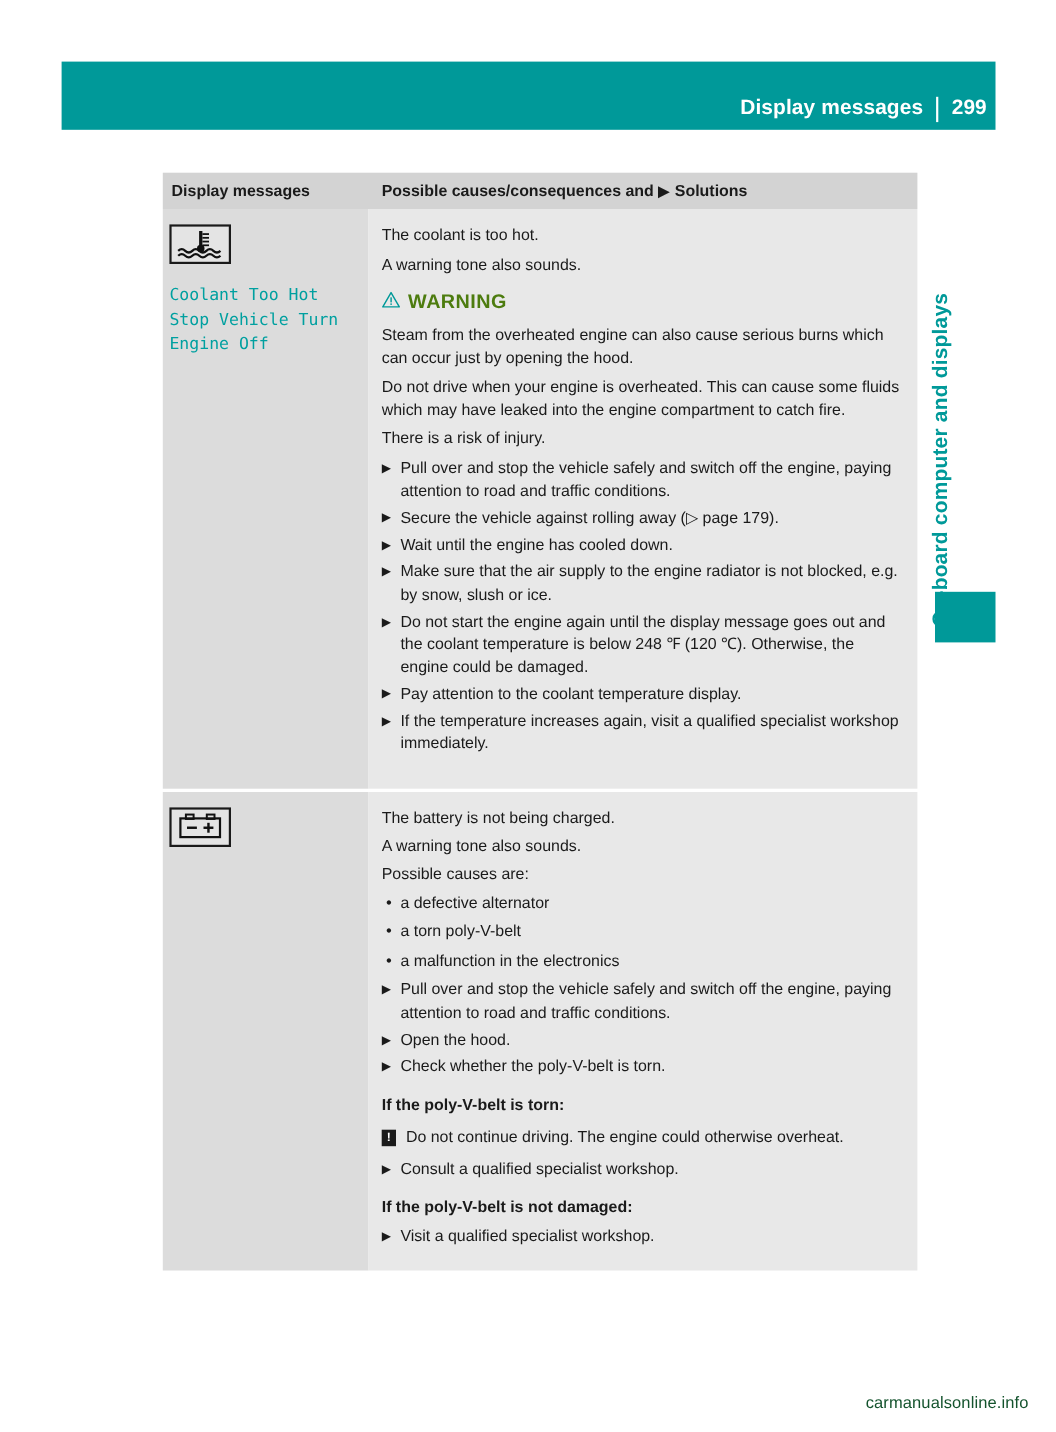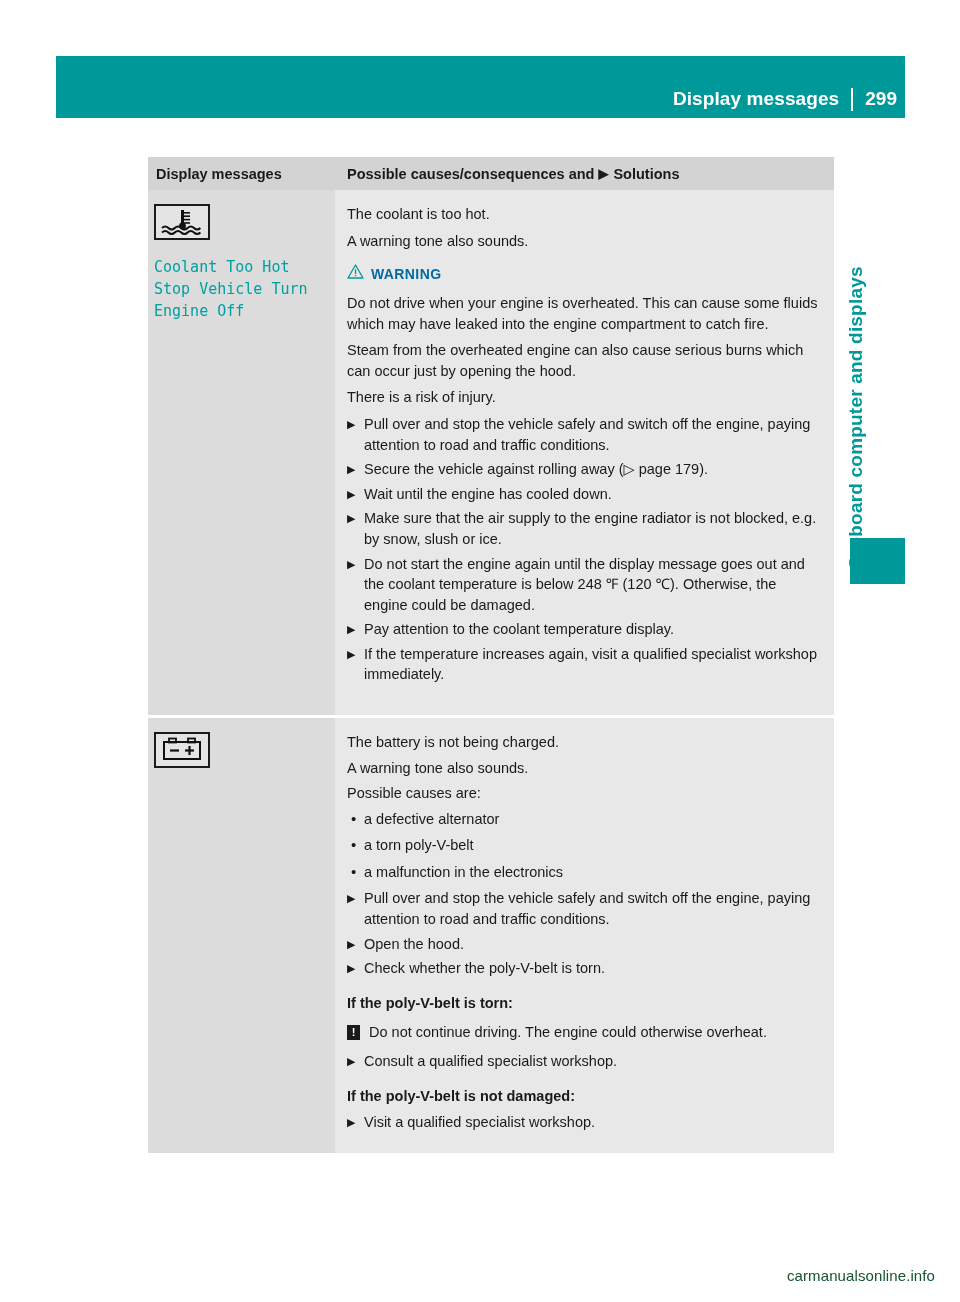--- a/index.html
+++ b/index.html
@@ -177,23 +177,23 @@
   .p.tight { margin-bottom: 5px; }
   .p.bold { font-weight: bold; }
 
   .warnhead {
     display: flex;
     align-items: center;
     gap: 7px;
     margin: 13px 0 10px 0;
   }
   .warnhead .wtext {
-    color: #0369a1;
-    font-weight: bold;
-    font-size: 14px;
+    color: #4d7c0f;
+    font-weight: bold;
+    font-size: 18px;
     letter-spacing: 0.4px;
   }
 
   ul.steps, ul.dots {
     list-style: none;
     margin: 0;
     padding: 0;
   }
   ul.steps li {
     position: relative;
@@ -312,22 +312,22 @@
         <span>
           <svg width="17" height="15" viewBox="0 0 17 15" xmlns="http://www.w3.org/2000/svg">
             <path d="M8.5 1 L16 14 L1 14 Z" fill="none" stroke="#009999" stroke-width="1.3" stroke-linejoin="round"></path>
             <rect x="7.9" y="5.3" width="1.3" height="4.6" fill="#009999"></rect>
             <rect x="7.9" y="10.8" width="1.3" height="1.4" fill="#009999"></rect>
           </svg>
         </span>
         <span class="wtext">WARNING</span>
       </div>
 
+      <p class="p">Steam from the overheated engine can also cause serious burns which can occur just by opening the hood.</p>
       <p class="p">Do not drive when your engine is overheated. This can cause some fluids which may have leaked into the engine compartment to catch fire.</p>
-      <p class="p">Steam from the overheated engine can also cause serious burns which can occur just by opening the hood.</p>
       <p class="p">There is a risk of injury.</p>
 
       <ul class="steps">
         <li>
           <span class="marker">▶</span>
           <span>Pull over and stop the vehicle safely and switch off the engine, paying attention to road and traffic conditions.</span>
         </li>
         <li>
           <span class="marker">▶</span>
           <span>Secure the vehicle against rolling away (▷ page 179).</span>

